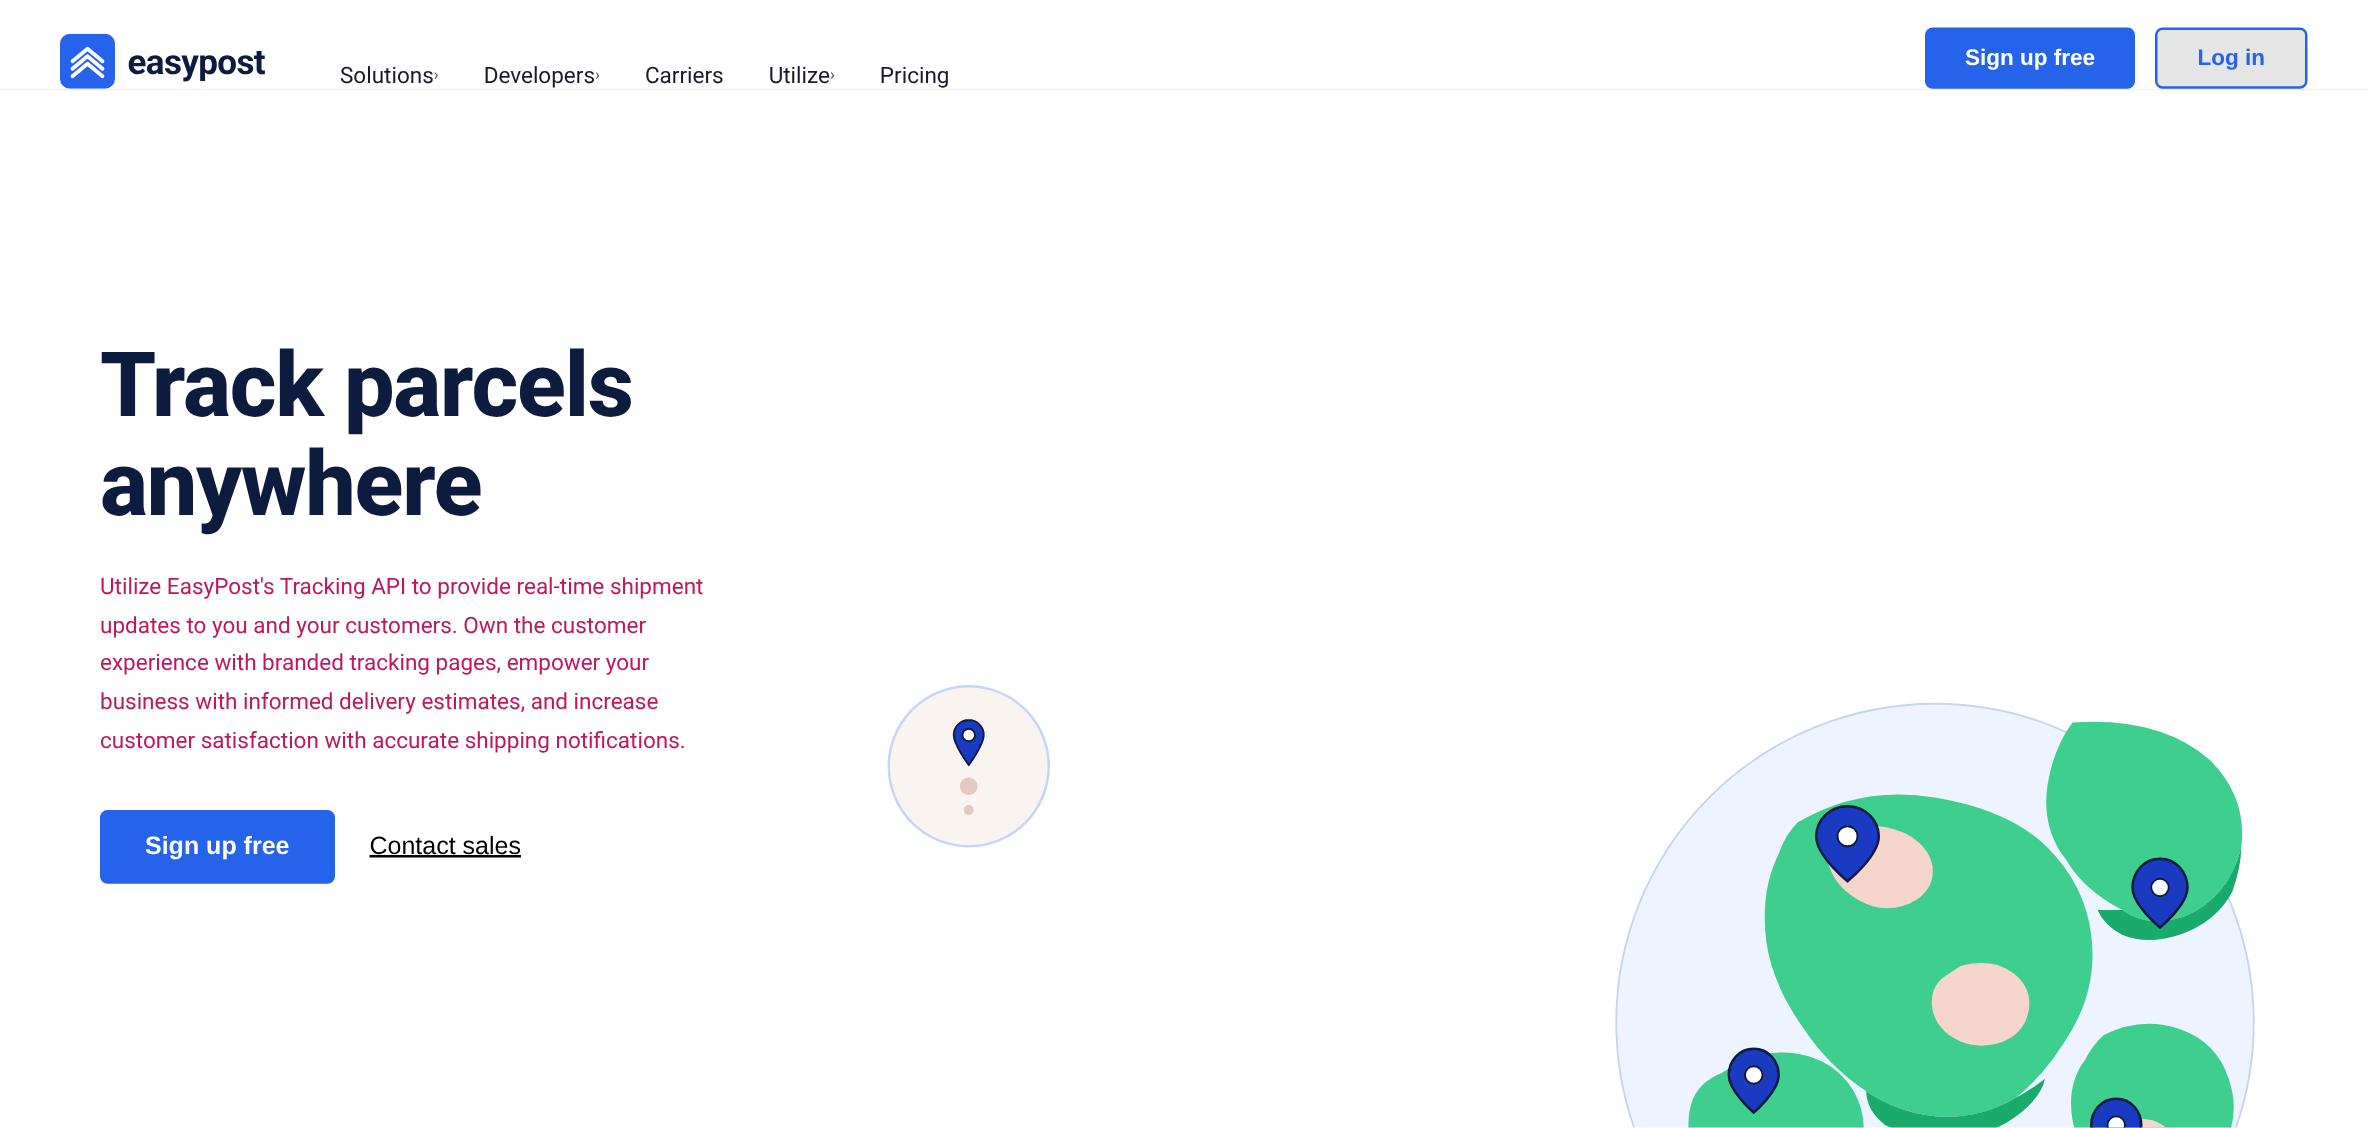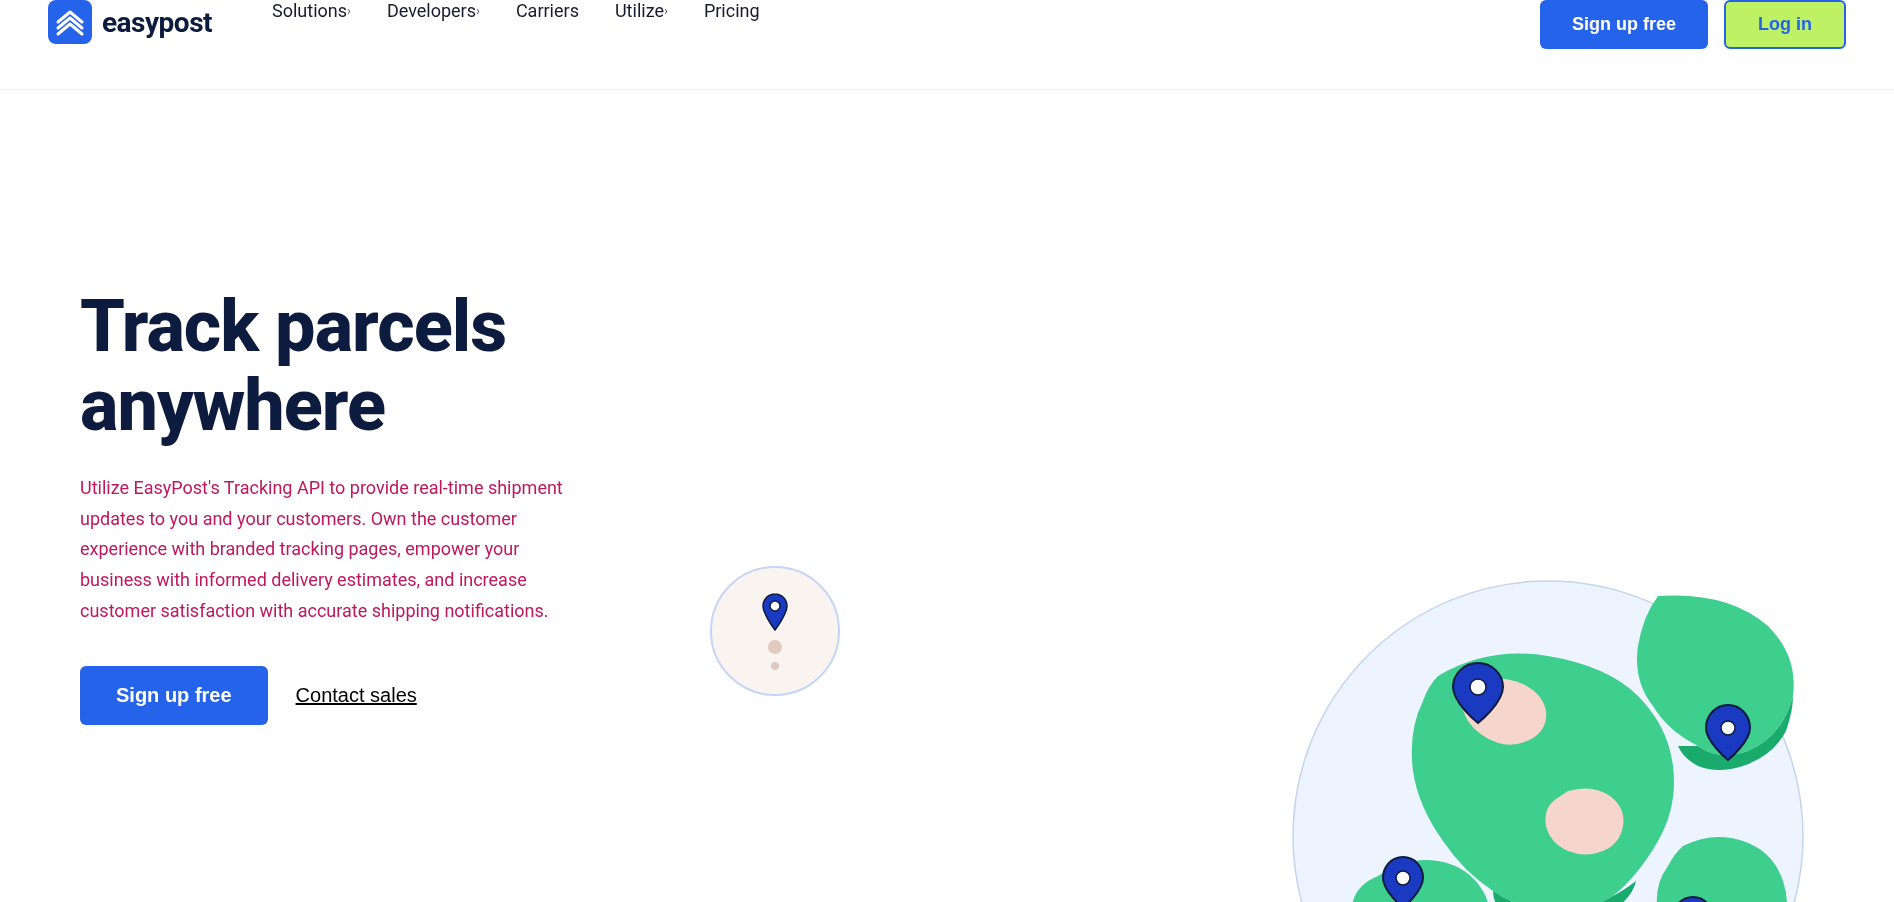--- a/index.html
+++ b/index.html
@@ -11,23 +11,23 @@
     body {
       font-family: -apple-system, BlinkMacSystemFont, 'Segoe UI', Roboto, sans-serif;
       background: #ffffff;
       min-height: 902px;
       overflow-x: hidden;
     }
 
     
     .navbar {
       display: flex;
-      align-items: flex-start;
+      align-items: flex-end;
       padding: 0 48px;
-      height: 90px;
+      height: 72px;
       border-bottom: 1px solid #f0f0f0;
       background: #ffffff;
     }
 
     .logo-area {
       display: flex;
       align-items: center;
       gap: 10px;
       margin-right: 60px;
       text-decoration: none;
@@ -79,21 +79,21 @@
       color: #ffffff;
       border: none;
       border-radius: 6px;
       padding: 14px 32px;
       font-size: 18px;
       font-weight: 600;
       cursor: pointer;
     }
 
     .btn-login {
-      background: #bef264;
+      background: #e5e5e5;
       color: #2563eb;
       border: 2px solid #2563eb;
       border-radius: 6px;
       padding: 12px 32px;
       font-size: 18px;
       font-weight: 600;
       cursor: pointer;
     }
 
     

